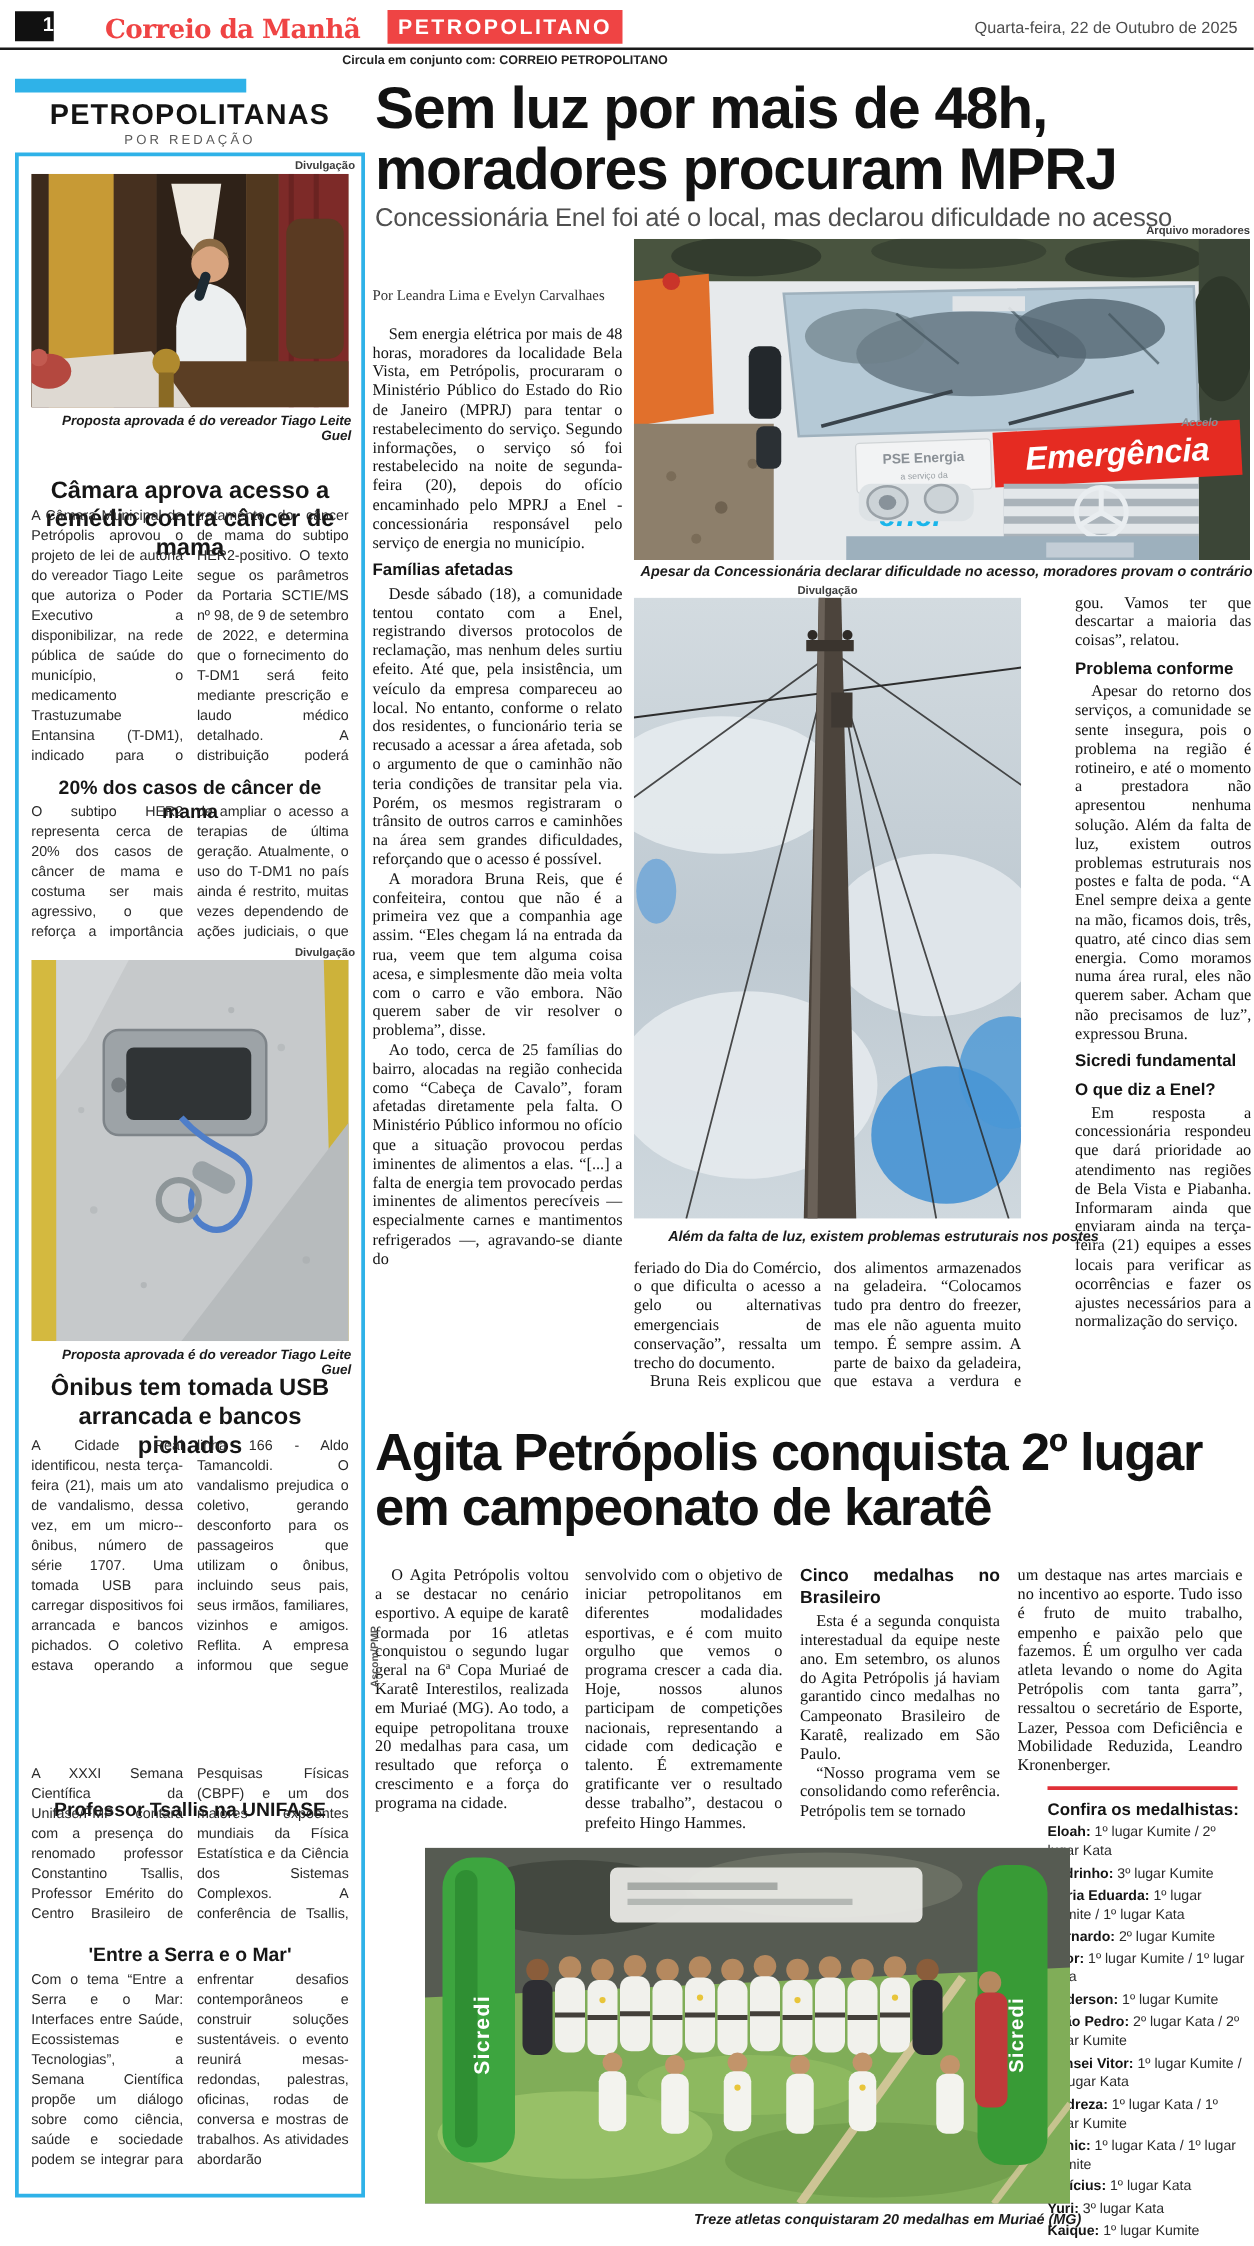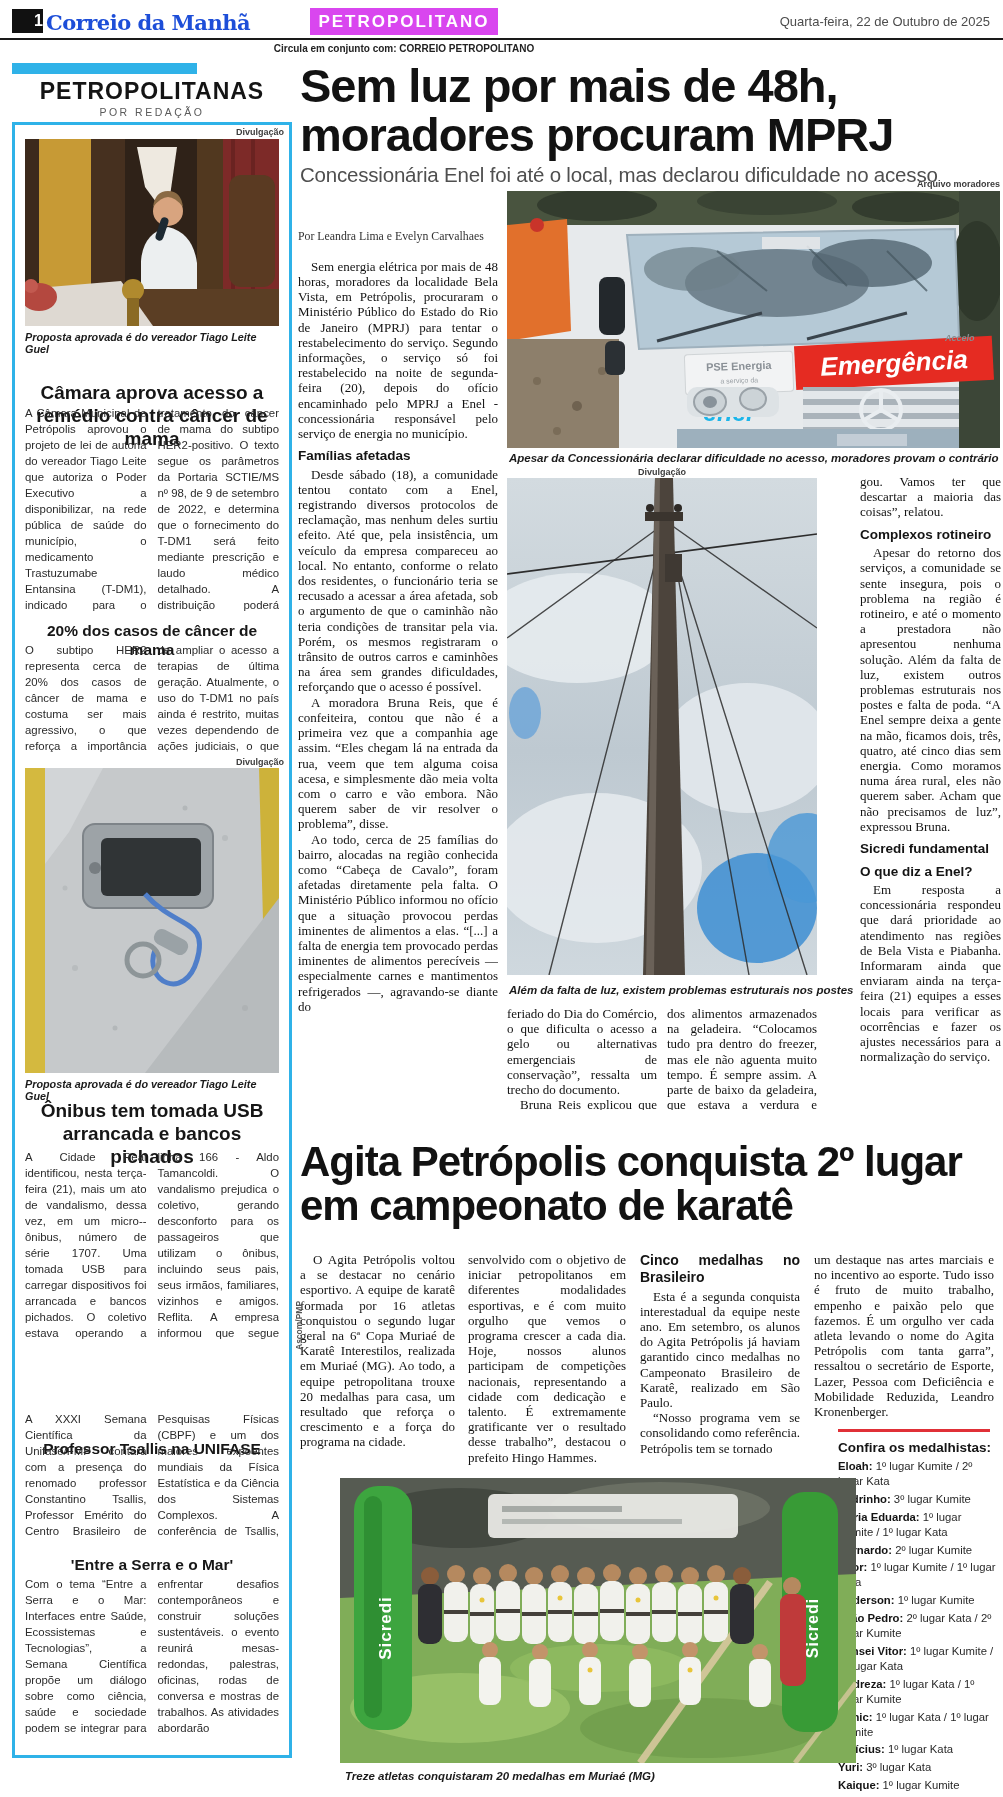--- a/index.html
+++ b/index.html
@@ -5,37 +5,37 @@
   * { margin:0; padding:0; box-sizing:border-box; }
   html,body { background:#fff; }
   body {
     width:1003px; height:1797px; position:relative; overflow:hidden;
     font-family:"Liberation Sans", sans-serif; color:#1c1c1c;
   }
   .abs { position:absolute; }
   
   .pagenum { background:#111; color:#fff; font-weight:700; font-size:16px;
     width:27px; height:24px; display:flex; align-items:center; justify-content:center; }
-  .masthead { font-family:"DejaVu Serif", serif; font-weight:700; font-size:21px; color:#1d4ed8; letter-spacing:-0.5px; }
-  .banner { background:#d946ef; color:#fff; font-weight:700; font-size:17px; letter-spacing:2px;
+  .masthead { font-family:"DejaVu Serif", serif; font-weight:700; font-size:21px; color:#ef4444; letter-spacing:-0.5px;margin-left:38px; }
+  .banner { background:#ef4444; color:#fff; font-weight:700; font-size:17px; letter-spacing:2px;
     display:flex; align-items:center; justify-content:center; }
   .dateline { font-size:13px; color:#4c4c4c; text-align:right; }
   .hrule { background:#1a1a1a; height:2px; }
   .circnote { font-size:10px; font-weight:700; text-align:center; color:#222; }
   
   .side-title { font-size:23px; font-weight:700; letter-spacing:1px; text-align:center; color:#141414; }
   .side-by { font-size:10.5px; letter-spacing:2.5px; text-align:center; color:#5a5a5a; }
   .cyanbar { background:#2fb2e8; }
   .sidebox { border:3px solid #2fb2e8; }
   .sideh { font-weight:700; text-align:center; color:#161616; line-height:1.22; }
   .sideh.big { font-size:19px; }
   .sideh.small { font-size:15.5px; }
   .sansbody { font-size:11.4px; line-height:1.4; text-align:justify; color:#2a2a2a;
     column-count:2; column-gap:11px; overflow:hidden; }
-  .caption { font-weight:700; font-style:italic; font-size:10.8px; color:#1b1b1b; }
+  .caption { font-weight:700; font-style:italic; font-size:10.8px; color:#1b1b1b;text-align:right; }
   .caption.main { font-size:11.5px; }
   .credit { font-weight:700; font-size:9px; color:#3c3c3c; }
   .photo { display:block; overflow:hidden; }
   .photo svg { display:block; }
   
   .headline { font-weight:700; font-size:47px; letter-spacing:-1px; line-height:1.04; color:#121212; }
   .subheadline { font-size:20.5px; color:#4f4f4f; font-weight:400; letter-spacing:-0.2px; }
   .byline { font-size:11.8px; color:#333; line-height:1.5; margin-bottom:13px; }
   .serifbody { font-family:"Liberation Serif", serif; font-size:13px; line-height:1.17;
     text-align:justify; color:#121212; overflow:hidden; }
@@ -234,21 +234,21 @@
 <div class="abs serifbody" style="left:507px; top:1006px; width:150px; height:104px;">
   <p class="noind">feriado do Dia do Comércio, o que dificulta o acesso a gelo ou alternativas emergenciais de conservação”, ressalta um trecho do documento.</p>
   <p>Bruna Reis explicou que teve que jogar a maior parte</p>
 </div>
 <div class="abs serifbody" style="left:667px; top:1006px; width:150px; height:104px;">
   <p class="noind">dos alimentos armazenados na geladeira. “Colocamos tudo pra dentro do freezer, mas ele não aguenta muito tempo. É sempre assim. A parte de baixo da geladeira, que estava a verdura e outros itens estra-</p>
 </div>
 
 <div class="abs serifbody" style="left:860px; top:474px; width:141px; height:638px;">
   <p class="noind">gou. Vamos ter que descartar a maioria das coisas”, relatou.</p>
-  <div class="subhead">Complexos rotineiro</div>
+  <div class="subhead">Problema conforme</div>
   <p>Apesar do retorno dos serviços, a comunidade se sente insegura, pois o problema na região é rotineiro, e até o momento a prestadora não apresentou nenhuma solução. Além da falta de luz, existem outros problemas estruturais nos postes e falta de poda. “A Enel sempre deixa a gente na mão, ficamos dois, três, quatro, até cinco dias sem energia. Como moramos numa área rural, eles não querem saber. Acham que não precisamos de luz”, expressou Bruna.</p>
   <div class="subhead">Sicredi fundamental</div>
   <div class="subhead">O que diz a Enel?</div>
   <p>Em resposta a concessionária respondeu que dará prioridade ao atendimento nas regiões de Bela Vista e Piabanha. Informaram ainda que enviaram ainda na terça-feira (21) equipes a esses locais para verificar as ocorrências e fazer os ajustes necessários para a normalização do serviço.</p>
 </div>
 
 <div class="abs headline" style="left:300px; top:1140px; width:702px; font-size:42px;">Agita Petrópolis conquista 2º lugar em campeonato de karatê</div>
 
 <div class="abs serifbody" style="left:300px; top:1252px; width:155px; height:200px;">
   <p>O Agita Petrópolis voltou a se destacar no cenário esportivo. A equipe de karatê formada por 16 atletas conquistou o segundo lugar geral na 6ª Copa Muriaé de Karatê Interestilos, realizada em Muriaé (MG). Ao todo, a equipe petropolitana trouxe 20 medalhas para casa, um resultado que reforça o crescimento e a força do programa na cidade.</p>

